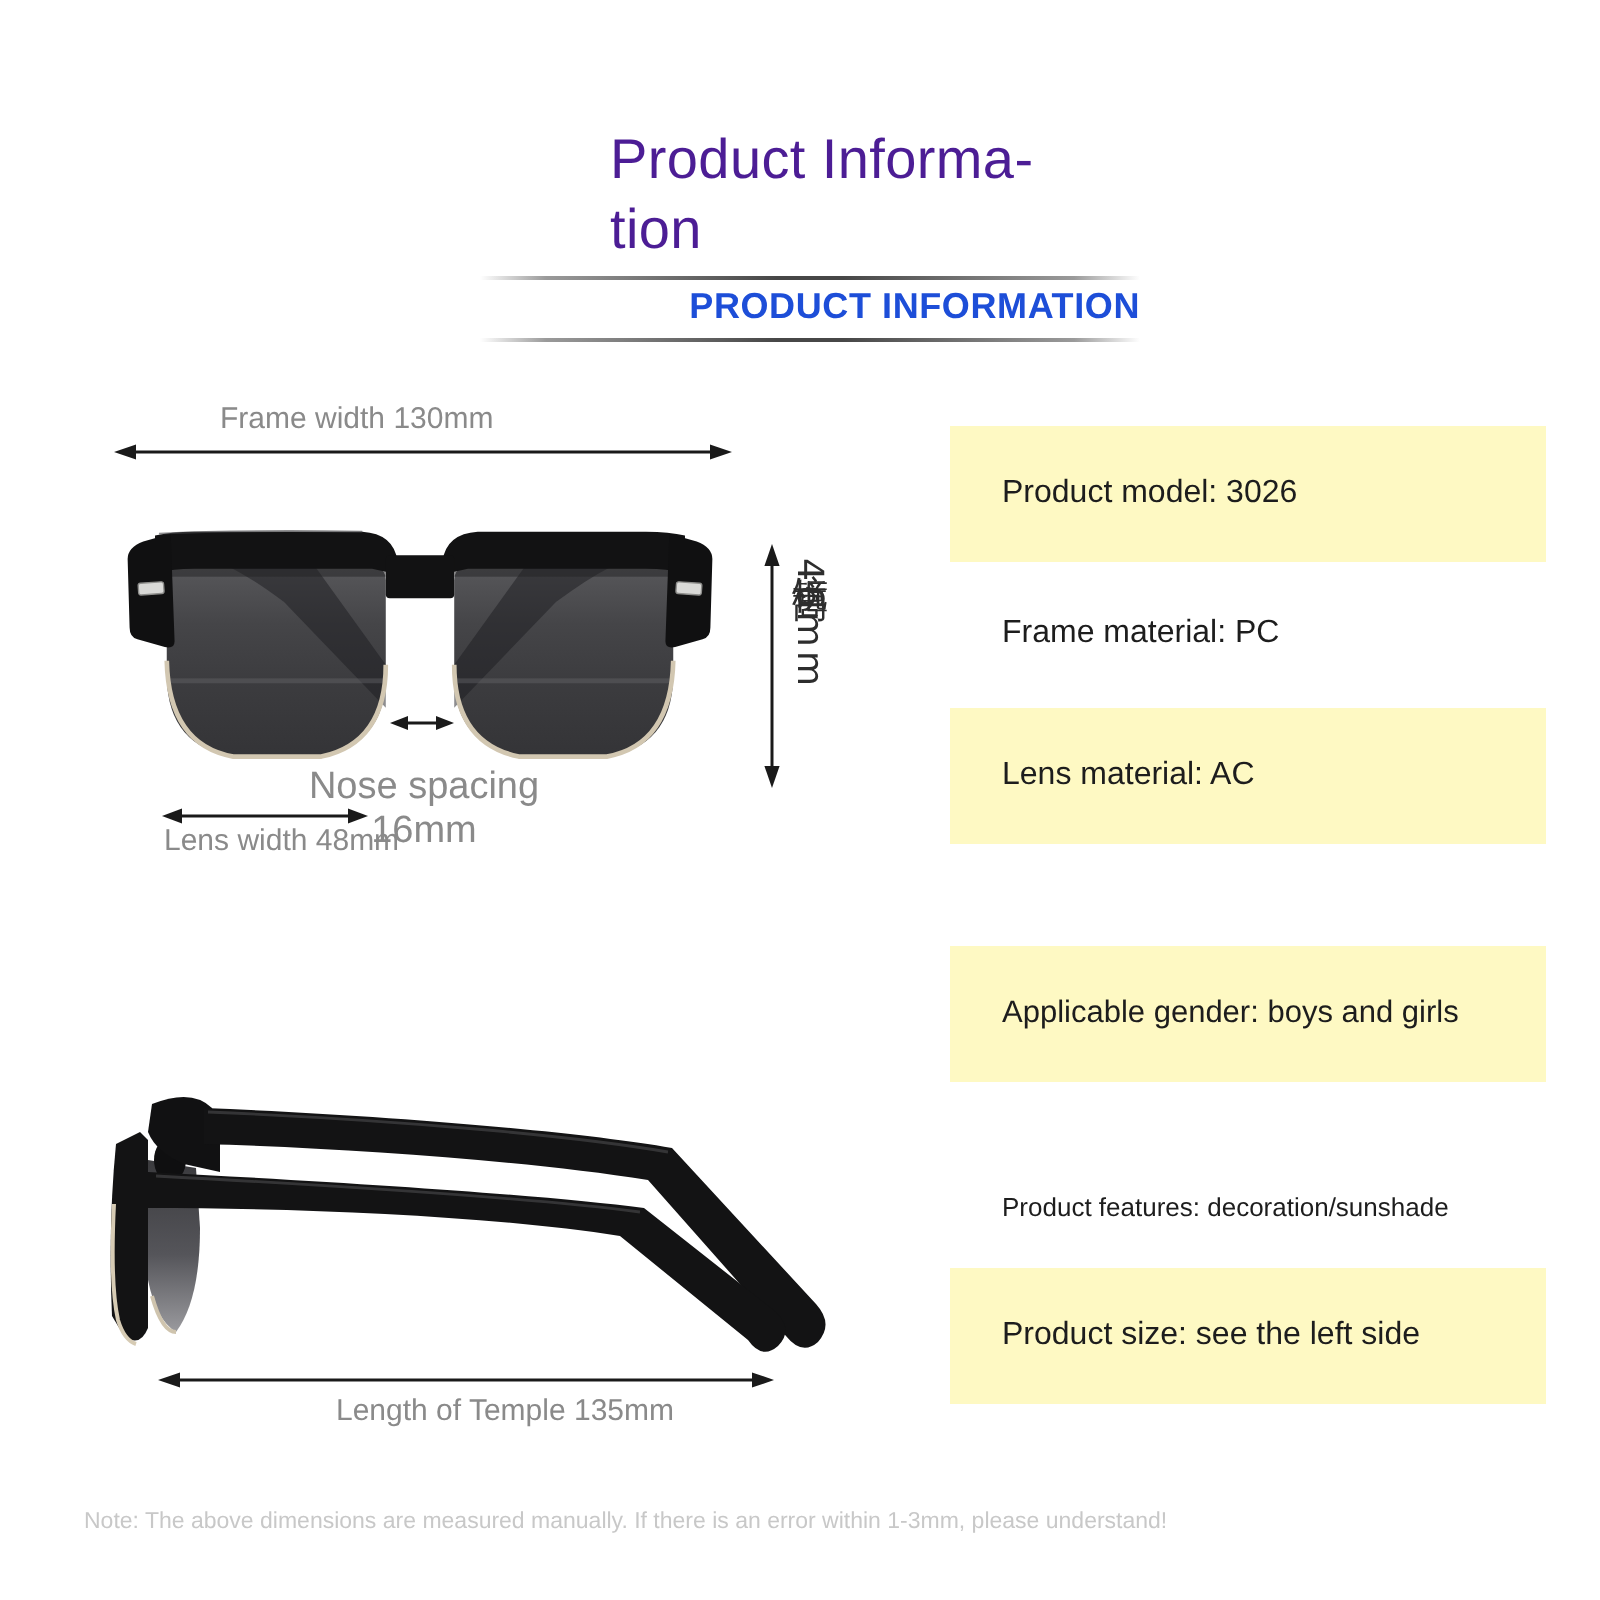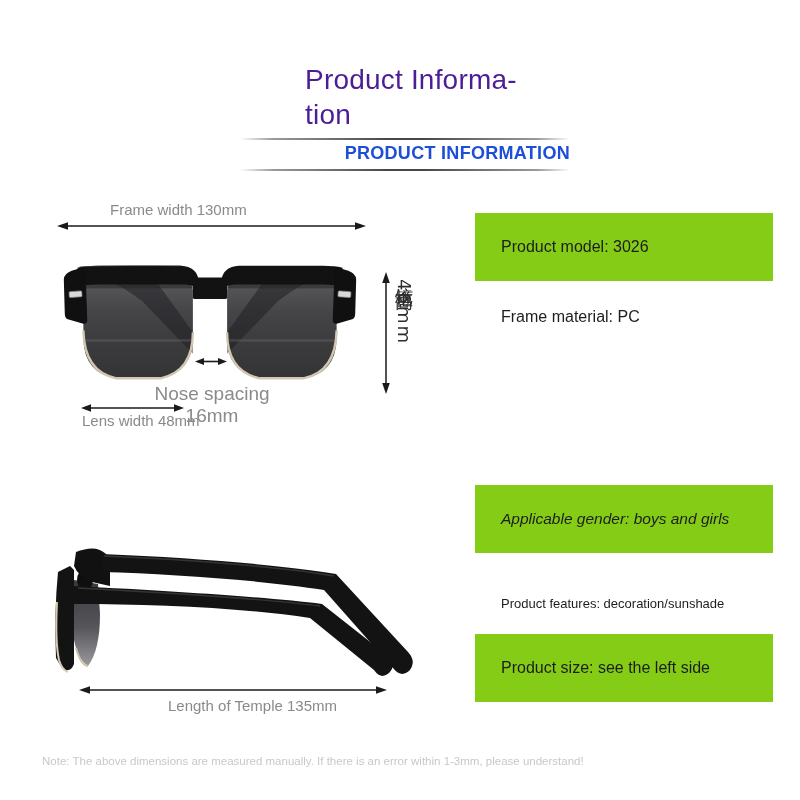--- a/index.html
+++ b/index.html
@@ -23,25 +23,25 @@
   #nose-spacing-label{left:152px;top:383px;width:120px;text-align:center;font-size:19px;}
   #lens-width-label{left:82px;top:412px;font-size:15px;}
   #temple-length-label{left:137px;top:697px;width:200px;text-align:right;font-size:15px;}
   #frame-height-label{left:392px;top:273px;height:132px;font-size:18px;color:#2d2d2d;
     writing-mode:vertical-rl;text-orientation:mixed;letter-spacing:2px;
     font-family:"DejaVu Sans","Liberation Sans",sans-serif;}
 
   
   .spec{position:absolute;left:475px;width:298px;height:68px;display:flex;align-items:center;
     padding-left:26px;box-sizing:border-box;font-size:16px;color:#1d1d1d;}
-  .spec.boxed{background:#84cc16;}
+  .spec.boxed{background:#fef9c3;}
   .spec.r1{top:213px;}
   .spec.r2{top:283px;}
   .spec.r3{top:354px;}
-  .spec.r4{top:485px;font-size:15.5px;font-style:italic;}
+  .spec.r4{top:473px;font-size:15.5px;}
   .spec.r5{top:569px;font-size:13px;}
   .spec.r6{top:634px;}
 
   
   #note{left:42px;top:754px;width:580px;font-size:11.5px;line-height:15px;color:#c8c8c8;}
 </style>
 </head>
 <body>
 
 <div class="canvas">
@@ -113,20 +113,23 @@
     <polygon points="104,6 94,2.2 94,9.8" fill="#1a1a1a"></polygon>
   </svg>
   <div class="dim" id="lens-width-label">Lens width 48mm</div>
 
   <div class="spec boxed r1">
     <span>Product model: 3026</span>
   </div>
   <div class="spec r2">
     <span>Frame material: PC</span>
   </div>
+  <div class="spec boxed r3">
+    <span>Lens material: AC</span>
+  </div>
   <div class="spec boxed r4">
     <span>Applicable gender: boys and girls</span>
   </div>
   <div class="spec r5">
     <span>Product features: decoration/sunshade</span>
   </div>
   <div class="spec boxed r6">
     <span>Product size: see the left side</span>
   </div>
 

